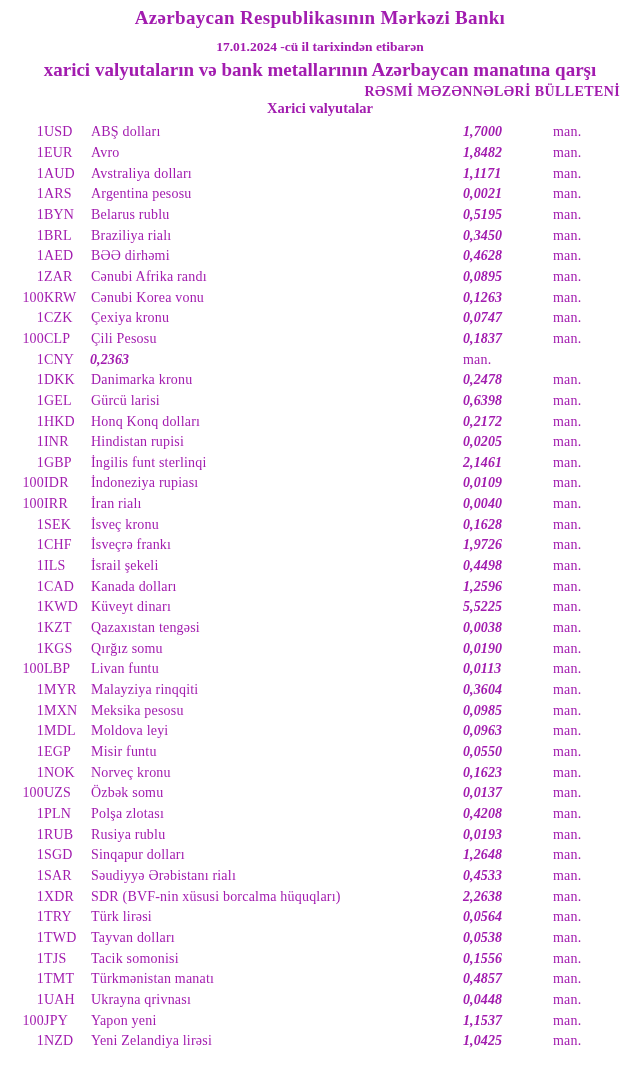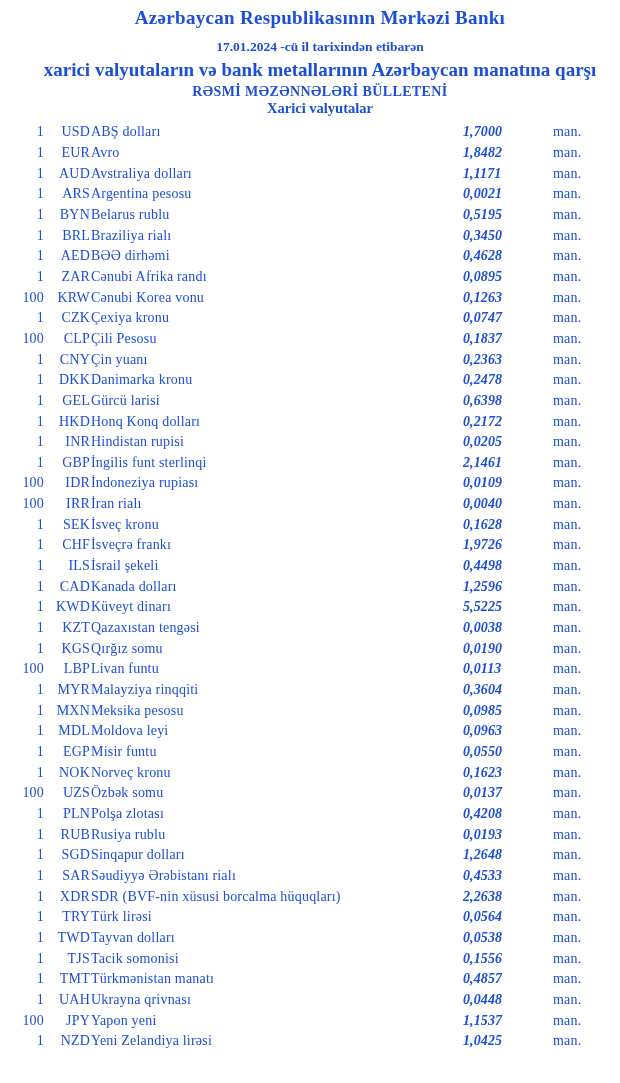--- a/index.html
+++ b/index.html
@@ -5,21 +5,21 @@
   html, body {
     margin: 0;
     padding: 0;
     background: #ffffff;
   }
   .page {
     position: relative;
     width: 620px;
     height: 1083px;
     background: #ffffff;
-    color: #1d4ed8;
+    color: #a21caf;
     font-family: "Liberation Serif", "DejaVu Serif", serif;
     overflow: hidden;
   }
   .doc-header {
     padding-left: 20px;
     text-align: center;
   }
   .bank-name {
     margin-top: 6px;
     font-size: 19px;
@@ -38,39 +38,40 @@
     font-size: 19px;
     font-weight: bold;
     line-height: 17px;
   }
   .bulletin-title {
     margin-top: 5px;
     font-size: 14px;
     font-weight: bold;
     letter-spacing: 0.4px;
     line-height: 17px;
+    text-align: right;
   }
   .section-title {
     font-size: 14.5px;
     font-weight: bold;
     line-height: 17px;
   }
   .rates {
     margin-top: 5px;
   }
   .rate-row {
     display: grid;
     grid-template-columns: 44px 46px 1fr 90px 67px;
     height: 20.66px;
     align-items: center;
     font-size: 14px;
     letter-spacing: 0.2px;
   }
   .cell-qty  { text-align: right; }
-  .cell-code { text-align: right; }
+  .cell-code { text-align: left; }
   .cell-name { text-align: left; padding-left: 1px; white-space: nowrap; }
   .cell-rate {
     text-align: left;
     padding-right: 8px;
     font-weight: bold;
     font-style: italic;
     letter-spacing: 0.1px;
   }
   .cell-unit { text-align: left; }
 </style>
@@ -172,21 +173,20 @@
       <span class="cell-qty">100</span>
       <span class="cell-code">CLP</span>
       <span class="cell-name">Çili Pesosu</span>
       <span class="cell-rate">0,1837</span>
       <span class="cell-unit">man.</span>
     </div>
 
     <div class="rate-row">
       <span class="cell-qty">1</span>
       <span class="cell-code">CNY</span>
-      <span class="cell-name">Çin yuanı</span>
       <span class="cell-rate">0,2363</span>
       <span class="cell-unit">man.</span>
     </div>
 
     <div class="rate-row">
       <span class="cell-qty">1</span>
       <span class="cell-code">DKK</span>
       <span class="cell-name">Danimarka kronu</span>
       <span class="cell-rate">0,2478</span>
       <span class="cell-unit">man.</span>

